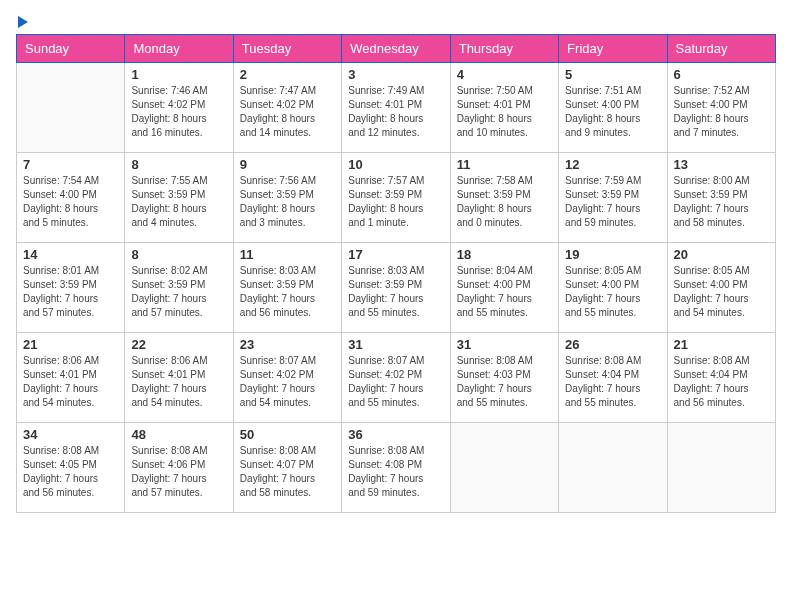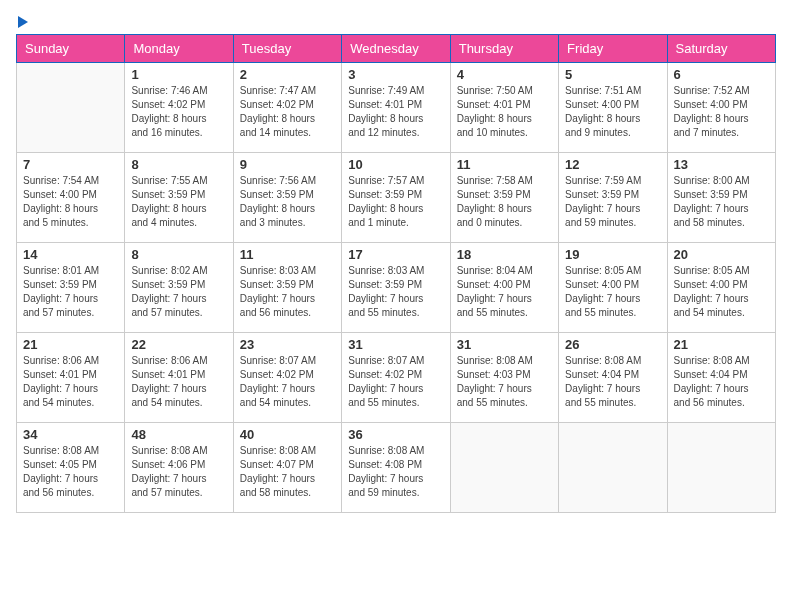--- a/index.html
+++ b/index.html
@@ -246,21 +246,21 @@
       <tr>
         <td>
           <span class="day-number">34</span>
           <div class="day-info">Sunrise: 8:08 AM<br>Sunset: 4:05 PM<br>Daylight: 7 hours<br>and 56 minutes.</div>
         </td>
         <td>
           <span class="day-number">48</span>
           <div class="day-info">Sunrise: 8:08 AM<br>Sunset: 4:06 PM<br>Daylight: 7 hours<br>and 57 minutes.</div>
         </td>
         <td>
-          <span class="day-number">40</span>
+          <span class="day-number">50</span>
           <div class="day-info">Sunrise: 8:08 AM<br>Sunset: 4:07 PM<br>Daylight: 7 hours<br>and 58 minutes.</div>
         </td>
         <td>
           <span class="day-number">36</span>
           <div class="day-info">Sunrise: 8:08 AM<br>Sunset: 4:08 PM<br>Daylight: 7 hours<br>and 59 minutes.</div>
         </td>
         <td class="empty"></td>
         <td class="empty"></td>
         <td class="empty"></td>
       </tr>

